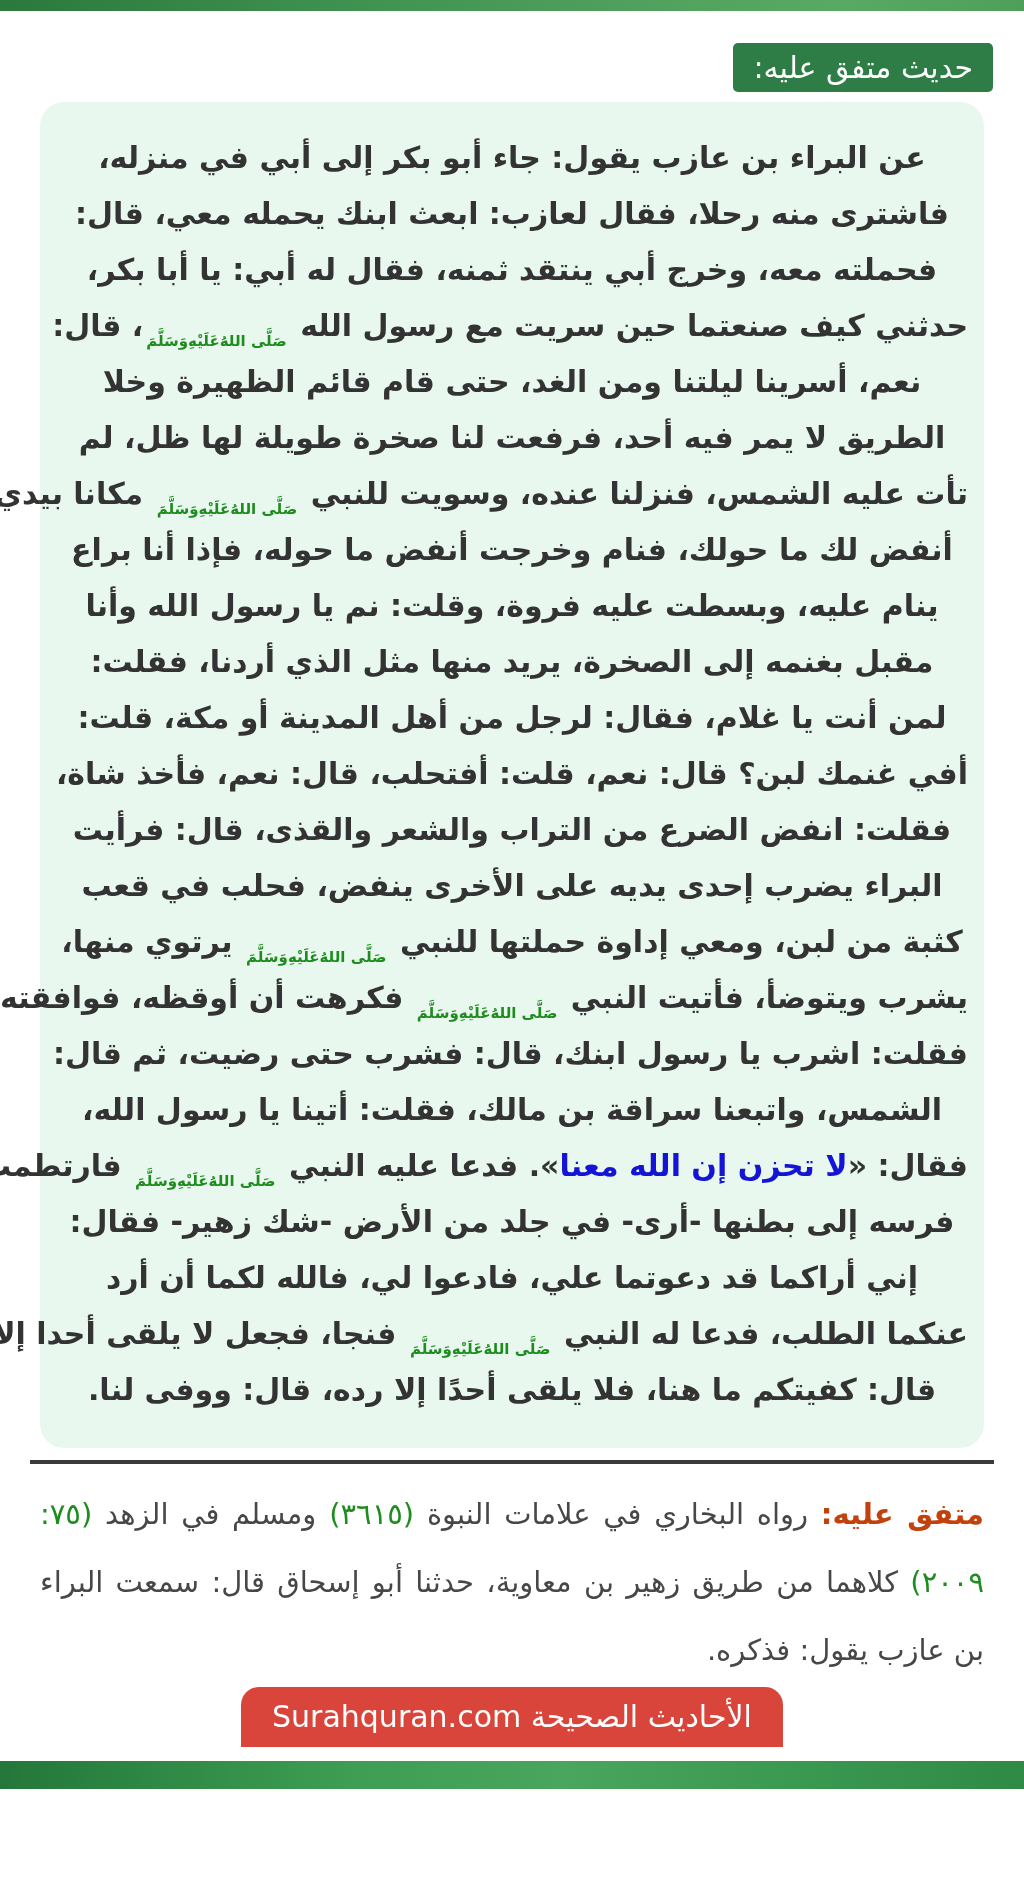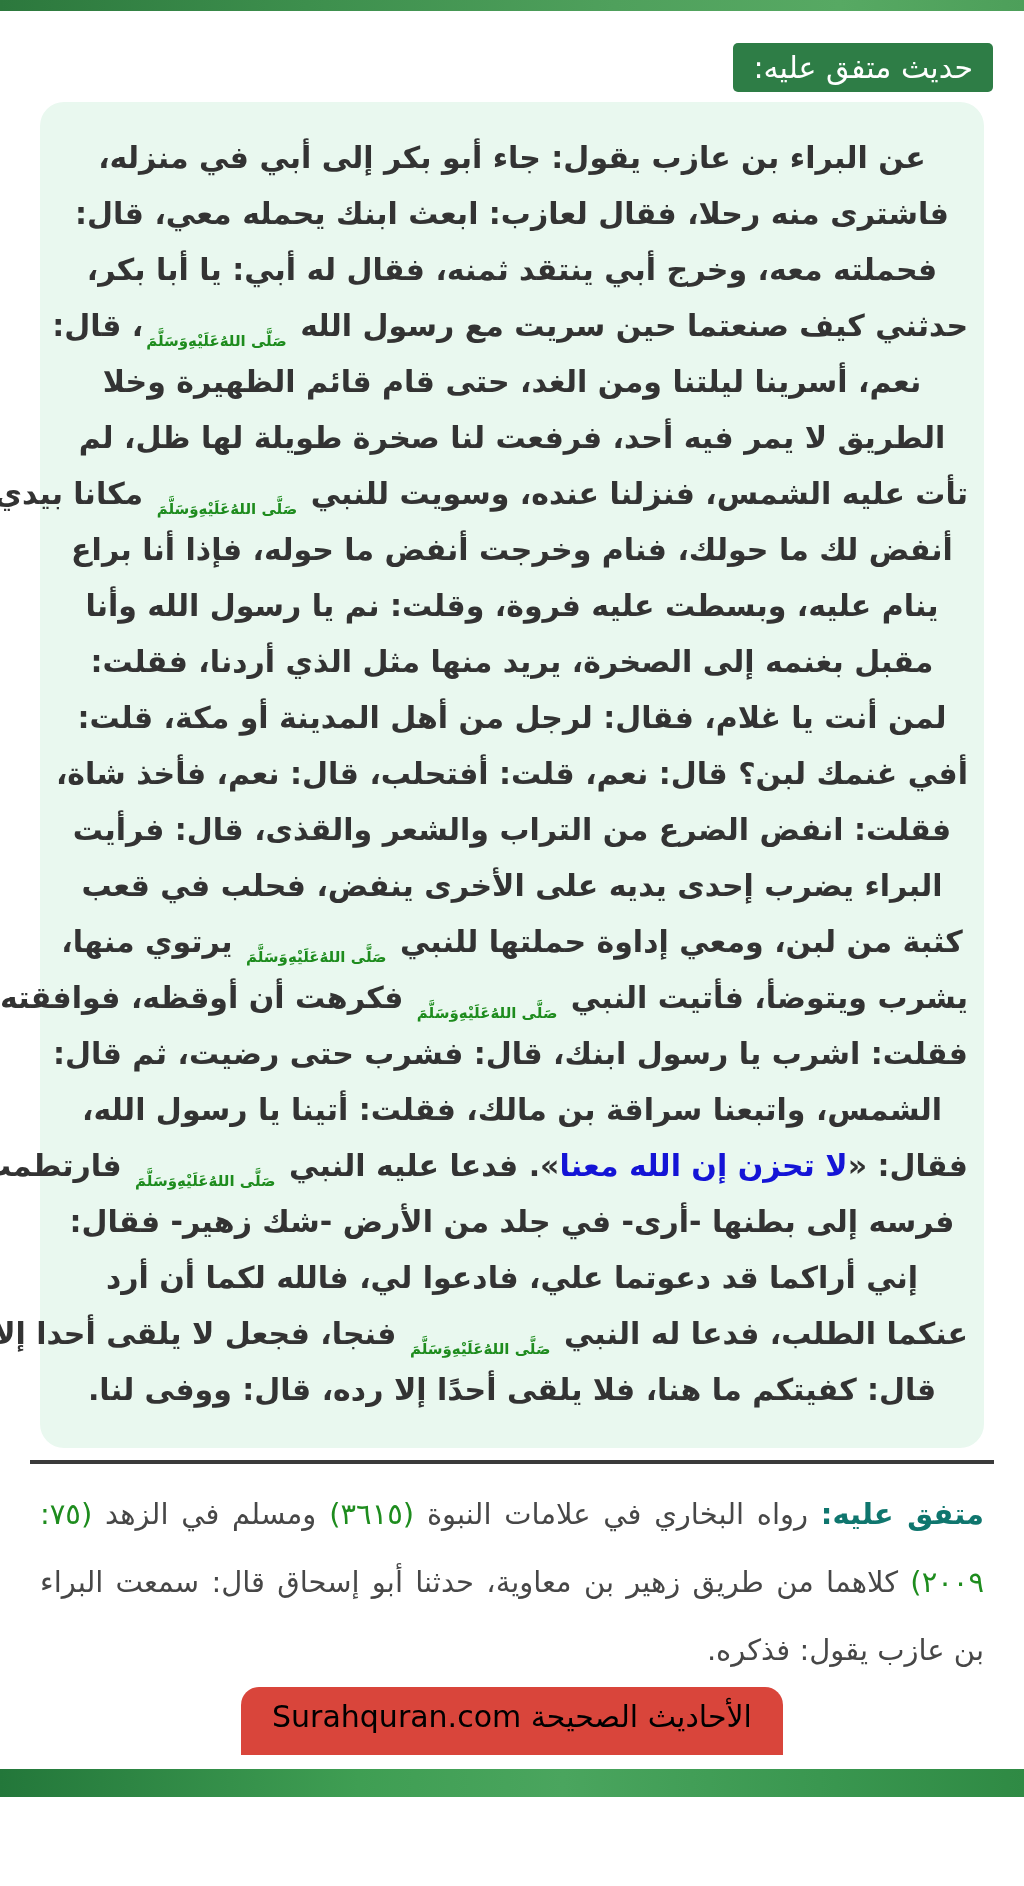--- a/index.html
+++ b/index.html
@@ -15,36 +15,36 @@
     background:#2e7d46;color:#ffffff;font-size:30px;line-height:37px;
     padding:6px 20px;border-radius:5px;direction:rtl;
   }
   .hadith-box{
     margin:10px 40px 0 40px;background:#e9f8ef;border-radius:24px;
     padding:28px 16px 30px 16px;direction:rtl;text-align:center;
     font-weight:bold;font-size:30px;color:#333333;
   }
   .hadith-line{height:56px;line-height:56px;white-space:nowrap;}
   .seg-blue{color:#1414d6;}
-  .seg-red{color:#0f766e;font-weight:bold;margin-top:44px;}
+  .seg-red{color:#c2410c;font-weight:bold;margin-top:44px;}
   .seg-green{color:#1e8c1e;}
   .saw{
     display:inline-flex;flex-direction:row;justify-content:center;
     font-size:15px;line-height:1.0;color:#1e8c1e;font-weight:bold;
     vertical-align:-10px;text-align:center;margin:4px 3px;white-space:nowrap;
   }
   .saw span{display:block;}
   .divider{margin:12px 30px 0 30px;border:none;border-top:4px solid #3a3a3a;height:0;}
   .takhrij{
     margin:16px 40px 0 40px;direction:rtl;text-align:justify;
     font-size:29px;line-height:68px;color:#474747;font-weight:normal;
   }
   .site-button{
-    width:542px;height:68px;margin:3px auto 14px auto;background:#d9453b;
-    border-radius:18px 18px 0 0;color:#000000;font-size:30px;line-height:60px;
+    width:542px;height:60px;margin:3px auto 14px auto;background:#d9453b;
+    border-radius:18px 18px 0 0;color:#ffffff;font-size:30px;line-height:60px;
     text-align:center;direction:rtl;cursor:pointer;
   }
 </style>
 </head>
 <body>
 
 <div class="accent-bar top"></div>
 
 <div class="tag-row">
   <div class="tag">حديث متفق عليه:</div>

